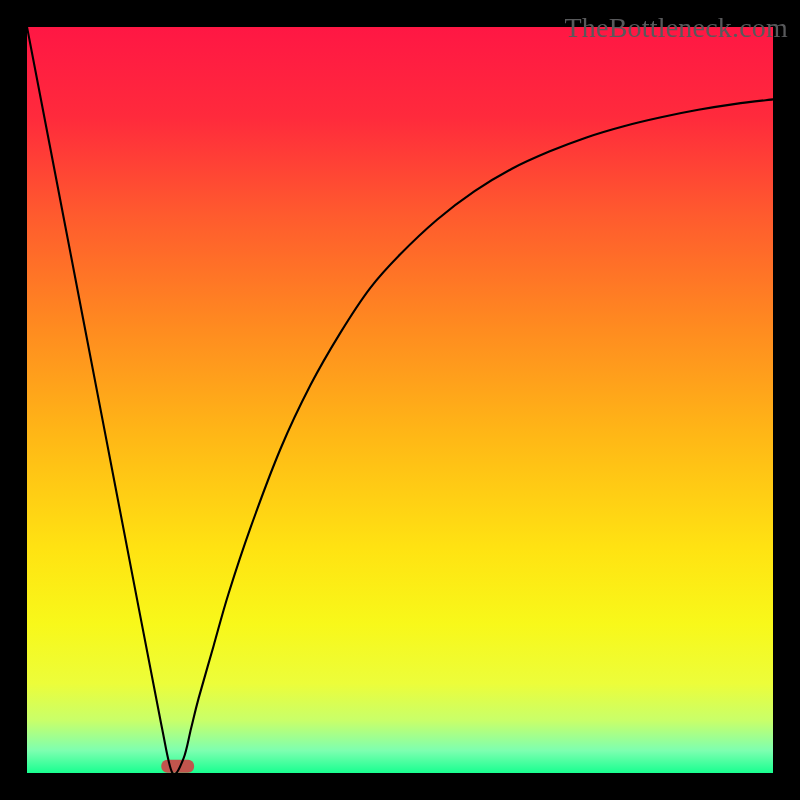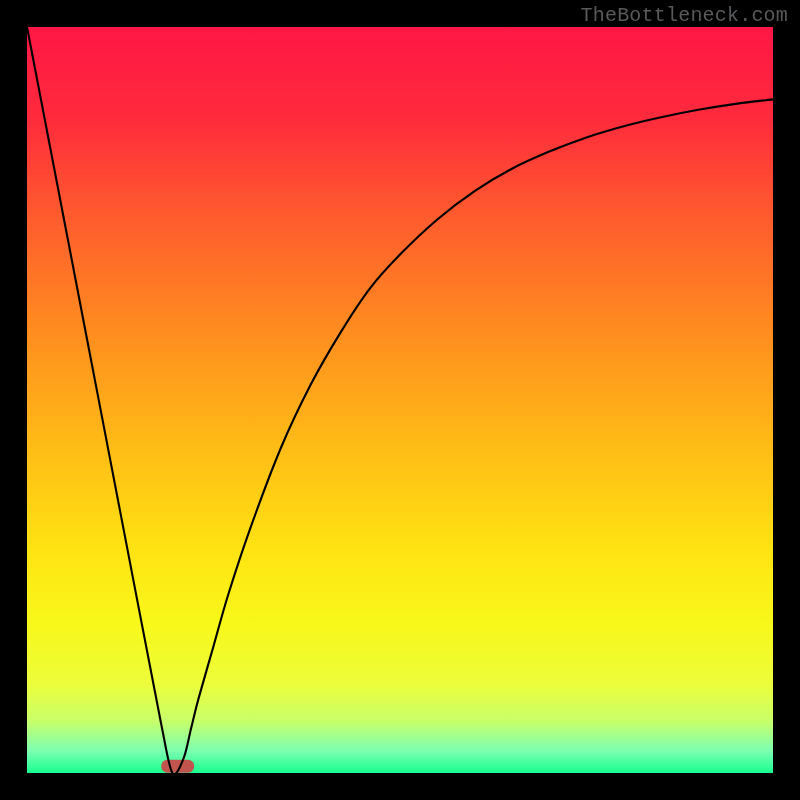--- a/index.html
+++ b/index.html
@@ -5,24 +5,24 @@
   * { margin: 0; padding: 0; box-sizing: border-box; }
   html, body { width: 800px; height: 800px; overflow: hidden; background: #fff; }
   .stage {
     position: relative;
     width: 800px;
     height: 800px;
     background: #000;
   }
   .watermark {
     position: absolute;
-    top: 4px;
+    top: 12px;
     right: 12px;
-    font-family: Liberation Mono, monospace;
-    font-size: 20px;
+    font-family: Liberation Serif, serif;
+    font-size: 28px;
     font-weight: 400;
     color: #58595b;
     letter-spacing: 0.2px;
     z-index: 3;
   }
   .plot-wrap {
     position: absolute;
     left: 27px;
     top: 27px;
     width: 746px;

